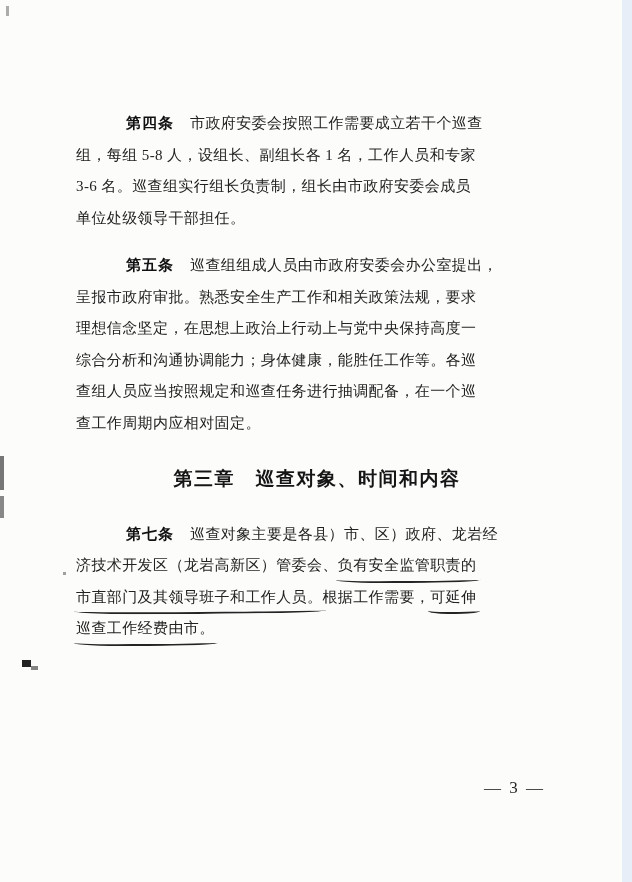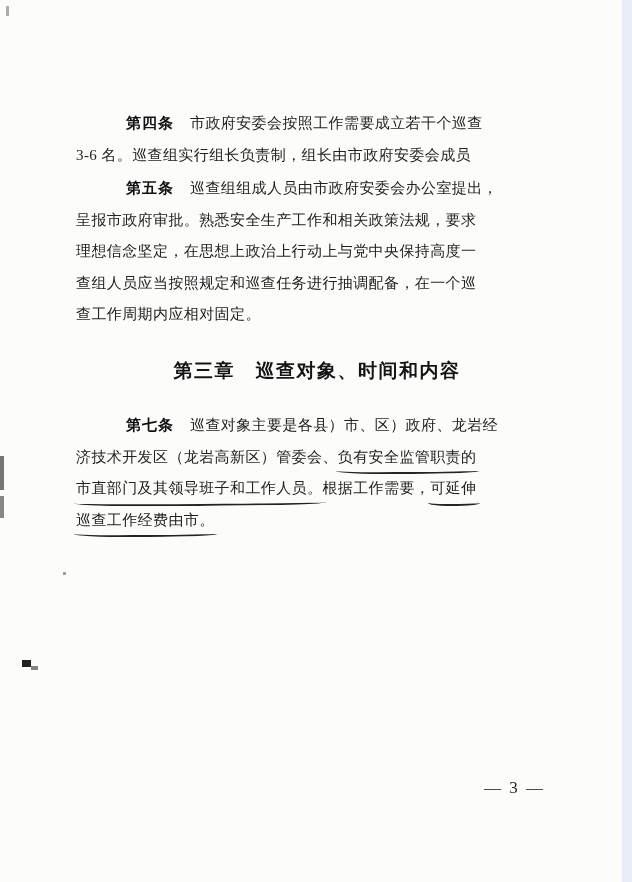--- a/index.html
+++ b/index.html
@@ -33,21 +33,21 @@
     color:#222;
   }
   .ind{padding-left:50px;}
   .art-no{
     font-weight:bold;
     color:#111;
     margin-right:16px;
     letter-spacing:1px;
   }
   .para{margin:0 0 0 0;}
-  .gap-sm{margin-top:2px;}
+  .gap-sm{margin-top:16px;}
   .gap-md{margin-top:24px;}
   .chapter{
     font-weight:bold;
     font-size:19px;
     line-height:31.5px;
     height:31.5px;
     text-align:center;
     letter-spacing:1.5px;
     color:#151515;
   }
@@ -93,29 +93,32 @@
   <div class="artifact af4"></div>
   <div class="artifact af5"></div>
   <div class="artifact af6"></div>
 
   <div class="content">
 
     <div class="para">
       <div class="tl ind">
         <span class="art-no">第四条</span><span>市政府安委会按照工作需要成立若干个巡查</span>
       </div>
+      <div class="tl">组，每组 5-8 人，设组长、副组长各 1 名，工作人员和专家</div>
       <div class="tl">3-6 名。巡查组实行组长负责制，组长由市政府安委会成员</div>
+      <div class="tl">单位处级领导干部担任。</div>
     </div>
 
     <div class="para gap-sm">
       <div class="tl ind">
         <span class="art-no">第五条</span><span>巡查组组成人员由市政府安委会办公室提出，</span>
       </div>
       <div class="tl">呈报市政府审批。熟悉安全生产工作和相关政策法规，要求</div>
       <div class="tl">理想信念坚定，在思想上政治上行动上与党中央保持高度一</div>
+      <div class="tl">综合分析和沟通协调能力；身体健康，能胜任工作等。各巡</div>
       <div class="tl">查组人员应当按照规定和巡查任务进行抽调配备，在一个巡</div>
       <div class="tl">查工作周期内应相对固定。</div>
     </div>
 
 
     <div class="chapter gap-md">第三章　巡查对象、时间和内容</div>
 
     <div class="para gap-md">
       <div class="tl ind">
         <span class="art-no">第七条</span><span>巡查对象主要是各县）市、区）政府、龙岩经</span>

